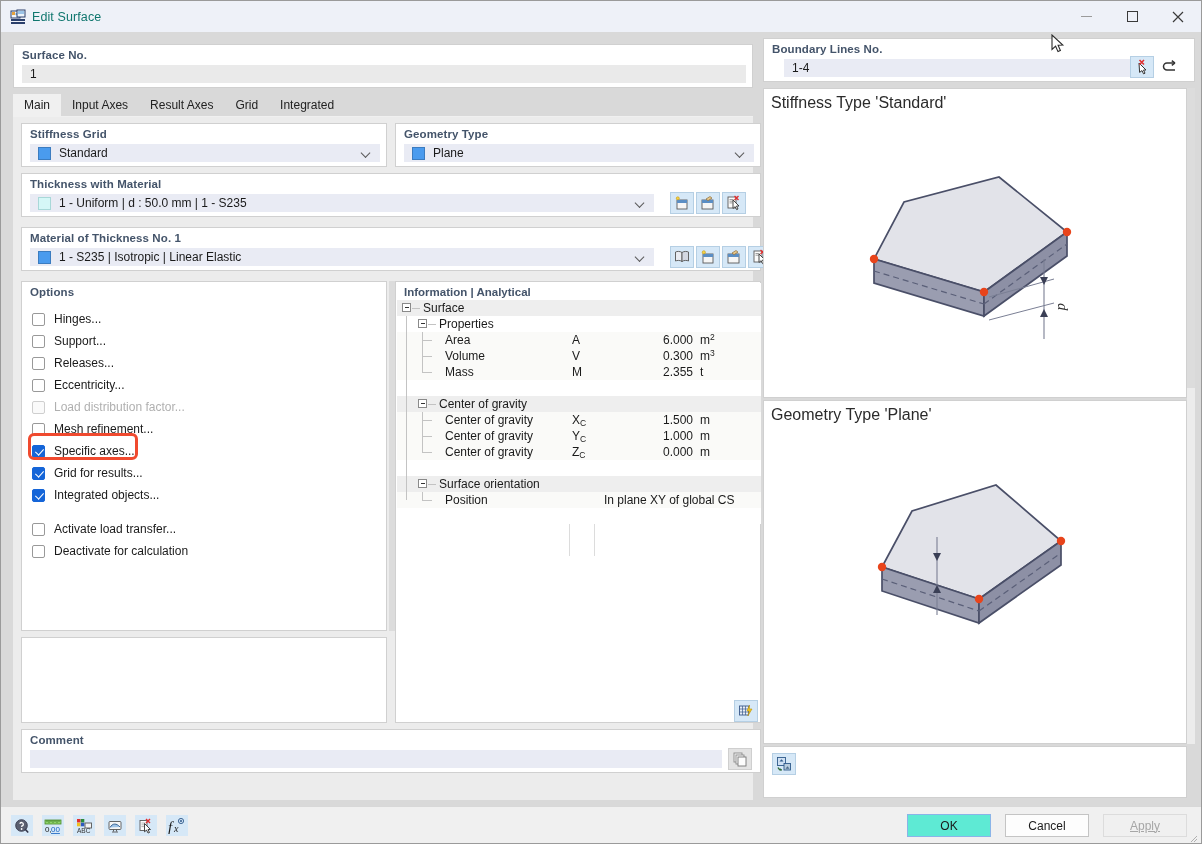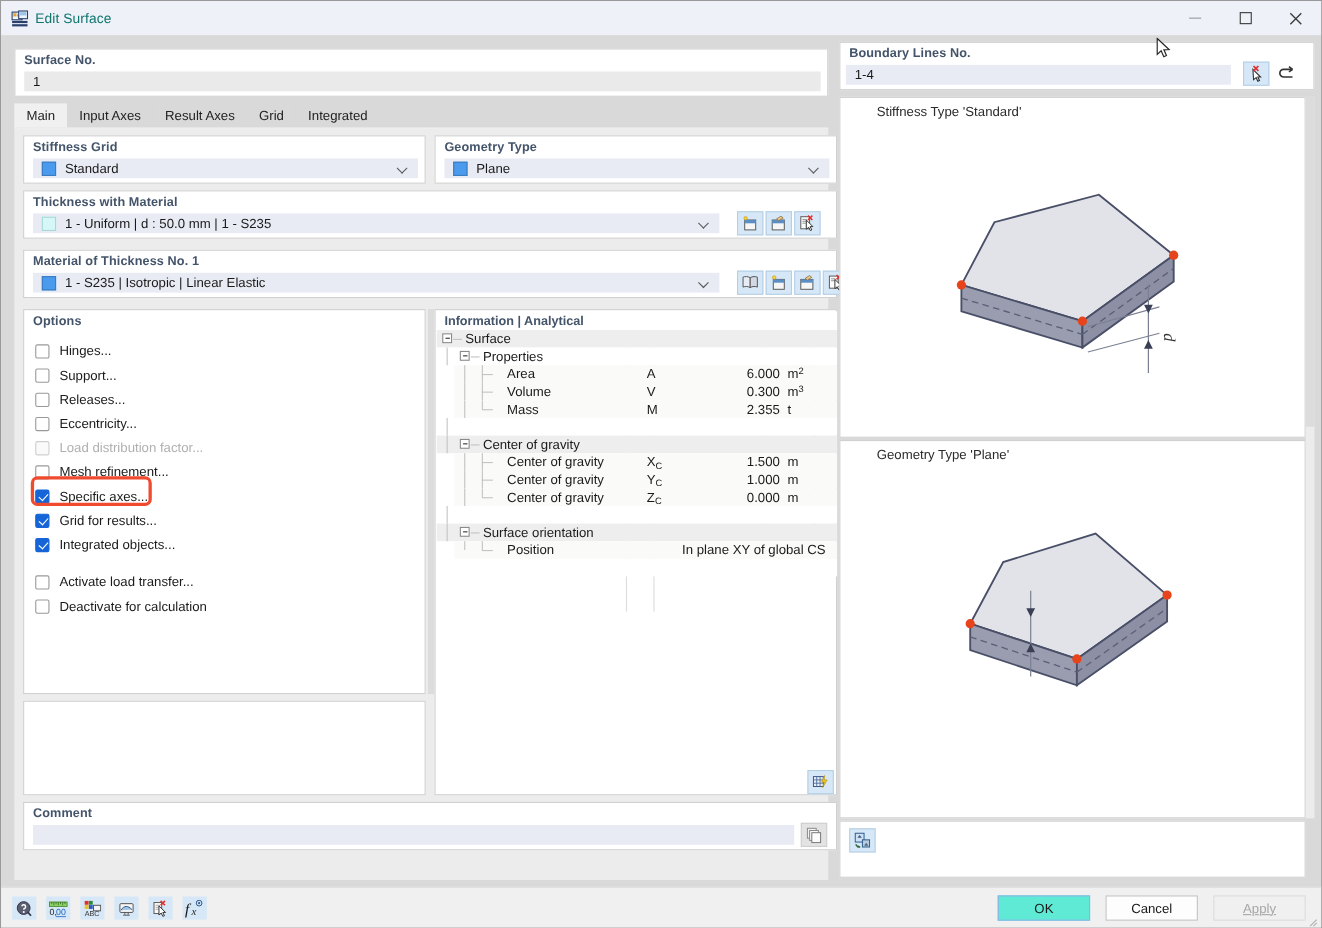--- a/index.html
+++ b/index.html
@@ -111,21 +111,21 @@
     border-bottom: 1.3px solid #5a5a5a;
     transform: rotate(45deg);
   }
 
   
   #g-surfaceno { left: 6px; top: 6px; width: 740px; height: 44px; }
   #f-surfaceno { left: 8px; top: 20px; width: 724px; height: 18px; }
 
   
   #g-boundary { left: 0px; top: 0px; width: 432px; height: 44px; }
-  #f-boundary { left: 5px; top: 20px; width: 350px; height: 18px; background:#e9ebf4;}
+  #f-boundary { left: 20px; top: 20px; width: 350px; height: 18px; background:#e9ebf4;}
   .icon-btn {
     width: 24px; height: 22px;
     background: #d6e8f7;
     border: 1px solid #b5cfe4;
     display: flex; align-items: center; justify-content: center;
     position: absolute;
   }
   .icon-btn.flat { background: transparent; border: none; }
 
   
@@ -213,21 +213,21 @@
     color: #44546a;
     padding-left: 7px; display: flex; align-items: center;
   }
   .tree { position: absolute; left: 1px; top: 18px; width: 364px; }
   .trow {
     position: relative;
     height: 16px; display: flex; align-items: center;
     font-size: 12px;
   }
   .trow.shade    { background: #eeeeee; }
-  .trow.shade2   { background: #fafaf8; margin-left: 16px; }
+  .trow.shade2   { background: #fafaf8; }
   .trow.white    { background: #ffffff; }
   .expander {
     position: absolute;
     width: 9px; height: 9px;
     border: 1px solid #8a8a8a;
     background: #fff;
   }
   .expander::before {
     content: ""; position: absolute;
     left: 1.5px; top: 3px; width: 4px; height: 1px;
@@ -266,21 +266,21 @@
   
   .preview {
     position: absolute;
     background: #ffffff;
     border: 1px solid #d0d0d0;
   }
   #prev-top { left: 0; top: 50px; width: 424px; height: 310px; }
   #prev-bot { left: 0; top: 362px; width: 424px; height: 344px; }
   .prev-caption {
     position: absolute; left: 7px; top: 5px;
-    font-size: 12px; color: #2b2b2b; margin-left: 26px;
+    font-size: 16px; color: #2b2b2b;
   }
   .right-vscroll {
     position: absolute; left: 424px; top: 50px;
     width: 8px; height: 656px; background: #ececec;
   }
   .right-vscroll .thumb {
     position: absolute; left: 0; top: 0; width: 8px; height: 300px;
     background: #dcdcdc;
   }
   #prev-tools { left: 0; top: 708px; width: 424px; height: 52px; }

